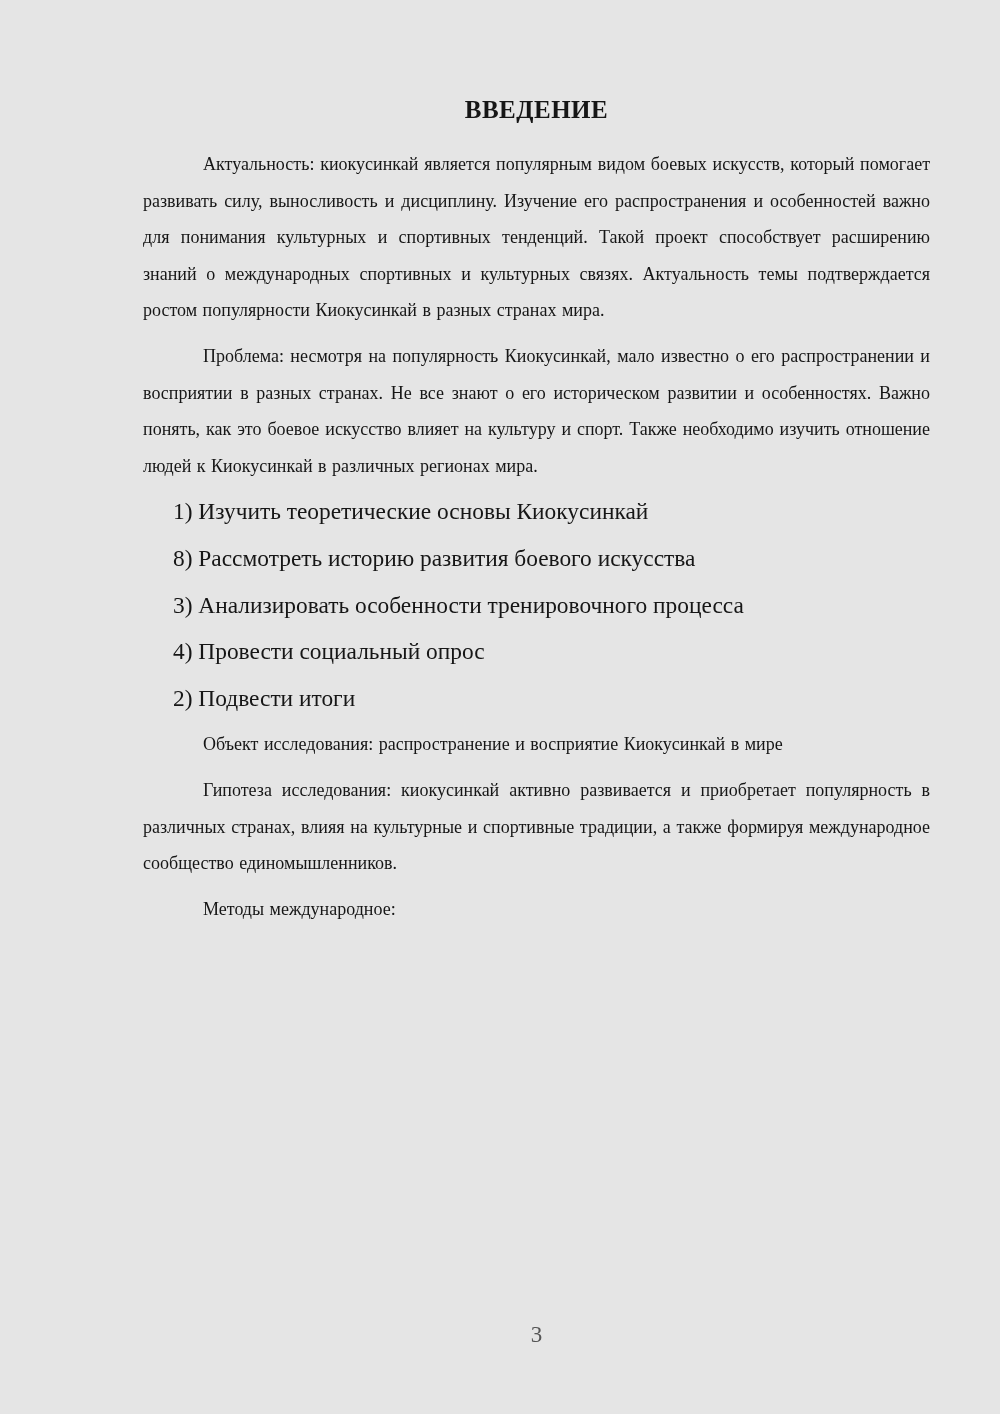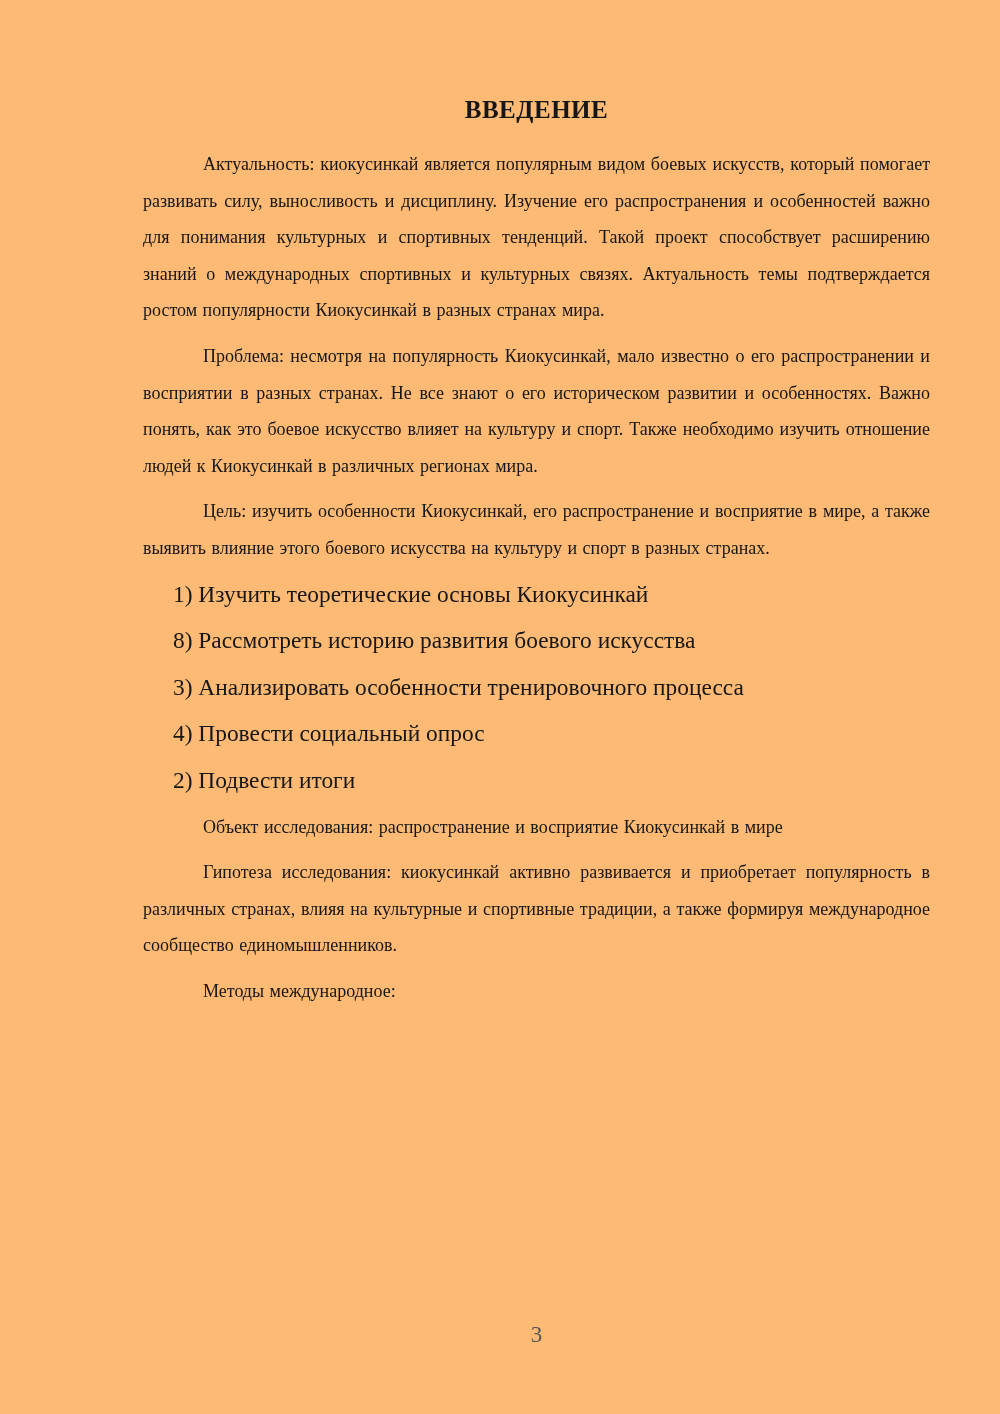--- a/index.html
+++ b/index.html
@@ -4,21 +4,21 @@
 <style>
   html, body {
     margin: 0;
     padding: 0;
     background: #ffffff;
   }
   .page {
     position: relative;
     width: 1000px;
     height: 1414px;
-    background: #fdba74;
+    background: #e5e5e5;
     font-family: "Liberation Serif", "DejaVu Serif", serif;
     color: #161616;
     overflow: hidden;
   }
   .content {
     position: absolute;
     left: 143px;
     top: 96px;
     width: 787px;
   }
@@ -63,21 +63,20 @@
 
 <div class="page">
   <div class="content">
 
     <h1 class="doc-title">ВВЕДЕНИЕ</h1>
 
     <p class="para">Актуальность: киокусинкай является популярным видом боевых искусств, который помогает развивать силу, выносливость и дисциплину. Изучение его распространения и особенностей важно для понимания культурных и спортивных тенденций. Такой проект способствует расширению знаний о международных спортивных и культурных связях. Актуальность темы подтверждается ростом популярности Киокусинкай в разных странах мира.</p>
 
     <p class="para">Проблема: несмотря на популярность Киокусинкай, мало известно о его распространении и восприятии в разных странах. Не все знают о его историческом развитии и особенностях. Важно понять, как это боевое искусство влияет на культуру и спорт. Также необходимо изучить отношение людей к Киокусинкай в различных регионах мира.</p>
 
-    <p class="para">Цель: изучить особенности Киокусинкай, его распространение и восприятие в мире, а также выявить влияние этого боевого искусства на культуру и спорт в разных странах.</p>
 
 
     <p class="list-item">1) Изучить теоретические основы Киокусинкай</p>
 
     <p class="list-item">8) Рассмотреть историю развития боевого искусства</p>
 
     <p class="list-item">3) Анализировать особенности тренировочного процесса</p>
 
     <p class="list-item">4) Провести социальный опрос</p>
 

